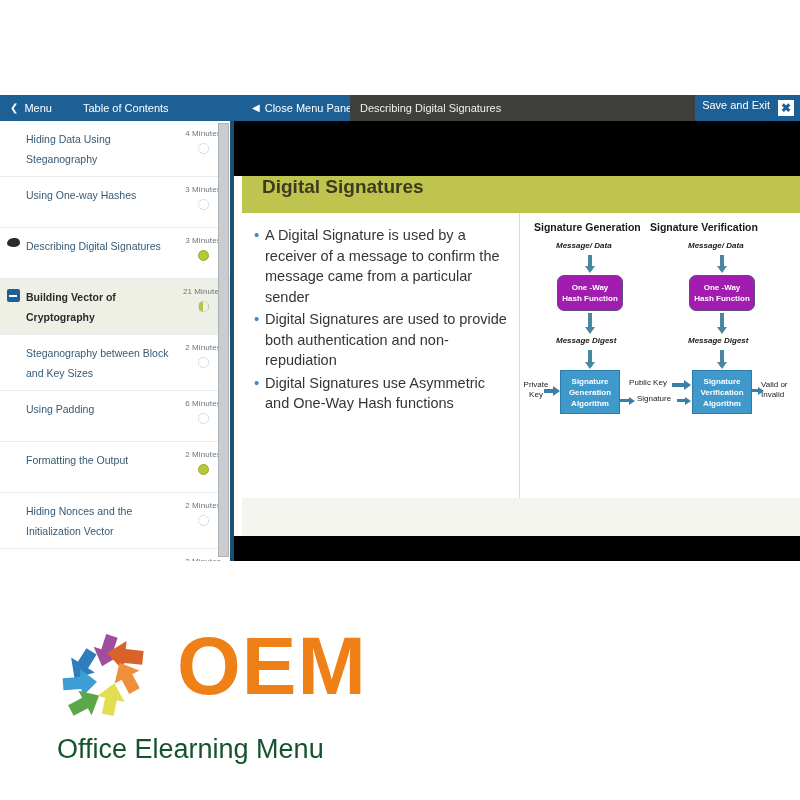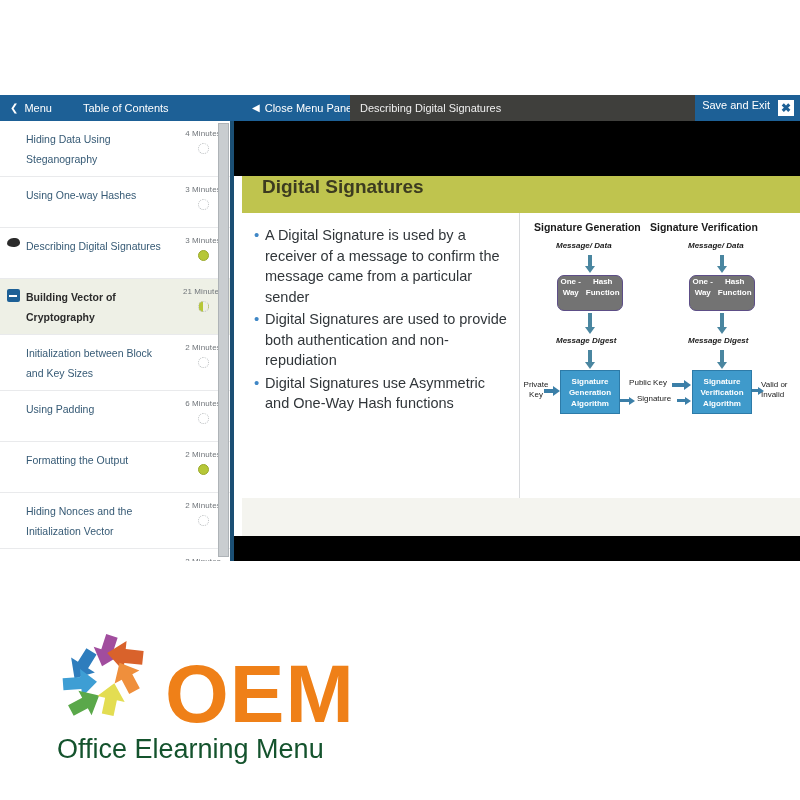--- a/index.html
+++ b/index.html
@@ -70,41 +70,41 @@
   #slide-footer{position:absolute;left:8px;top:322px;width:558px;height:38px;background:#f4f4ef;}
 
   
   #diagram{flex:1 1 auto;position:relative;}
   .d-col-title{position:absolute;font-size:10.5px;font-weight:bold;color:#1a1a1a;
                white-space:nowrap;}
   .d-lbl{position:absolute;font-size:8px;font-weight:bold;font-style:italic;color:#1a1a1a;
          white-space:nowrap;}
   .d-lbl-b{position:absolute;font-size:8px;font-weight:normal;color:#1a1a1a;white-space:nowrap;
            text-align:center;line-height:10px;}
-  .box-purple{position:absolute;background:#737373;border:1px solid #5d4e87;border-radius:7px;
+  .box-purple{position:absolute;background:#a21caf;border:1px solid #5d4e87;border-radius:7px;
               color:#fff;font-size:8px;font-weight:bold;line-height:11px;text-align:center;
-              display:flex;flex-direction:row;justify-content:center;}
+              display:flex;flex-direction:column;justify-content:center;}
   .box-blue{position:absolute;background:#3f9acb;border:1px solid #2d7ba8;color:#fff;
             font-size:8px;font-weight:bold;line-height:11px;text-align:center;
             display:flex;flex-direction:column;justify-content:center;}
   .arr-d{position:absolute;width:4px;background:#4a86a0;}
   .arr-d:after{content:"";position:absolute;left:-3px;bottom:-6px;width:0;height:0;
                border-left:5px solid transparent;border-right:5px solid transparent;
                border-top:7px solid #4a86a0;}
   .arr-r{position:absolute;height:4px;background:#3b7fa8;}
   .arr-r:after{content:"";position:absolute;right:-6px;top:-3px;width:0;height:0;
                border-top:5px solid transparent;border-bottom:5px solid transparent;
                border-left:7px solid #3b7fa8;}
   .arr-r.thin{height:3px;}
   .arr-r.thin:after{right:-5px;top:-2.5px;border-top:4px solid transparent;
                     border-bottom:4px solid transparent;border-left:6px solid #3b7fa8;}
 
   
   #logo-block{position:absolute;left:0;top:600px;width:800px;height:200px;background:#fff;}
-  #logo-row{position:absolute;left:45px;top:25px;display:flex;align-items:flex-end;}
+  #logo-row{position:absolute;left:45px;top:25px;display:flex;align-items:flex-start;gap:12px;}
   #arrows-mark{position:relative;width:120px;height:110px;flex:0 0 120px;}
   #oem-word{font-size:82px;font-weight:bold;color:#ef8018;letter-spacing:1px;
             line-height:82px;font-family:"Liberation Sans",sans-serif;}
   #logo-sub{position:absolute;left:57px;top:134px;font-size:27px;color:#14532d;
             font-family:"Liberation Sans",sans-serif;}
 </style>
 </head>
 <body>
 
 <div id="app-window">
@@ -158,21 +158,21 @@
           <div class="minus-ic"></div>
         </div>
         <div class="toc-text">Building Vector of Cryptography</div>
         <div class="toc-meta">
           <div class="toc-mins">21 Minutes</div>
           <div class="prog half"></div>
         </div>
       </div>
       <div class="toc-item">
         <div class="toc-icon"></div>
-        <div class="toc-text">Initialization between Block and Key Sizes</div>
+        <div class="toc-text">Steganography between Block and Key Sizes</div>
         <div class="toc-meta">
           <div class="toc-mins">2 Minutes</div>
           <div class="prog empty"></div>
         </div>
       </div>
       <div class="toc-item">
         <div class="toc-icon"></div>
         <div class="toc-text">Using Padding</div>
         <div class="toc-meta">
           <div class="toc-mins">6 Minutes</div>

